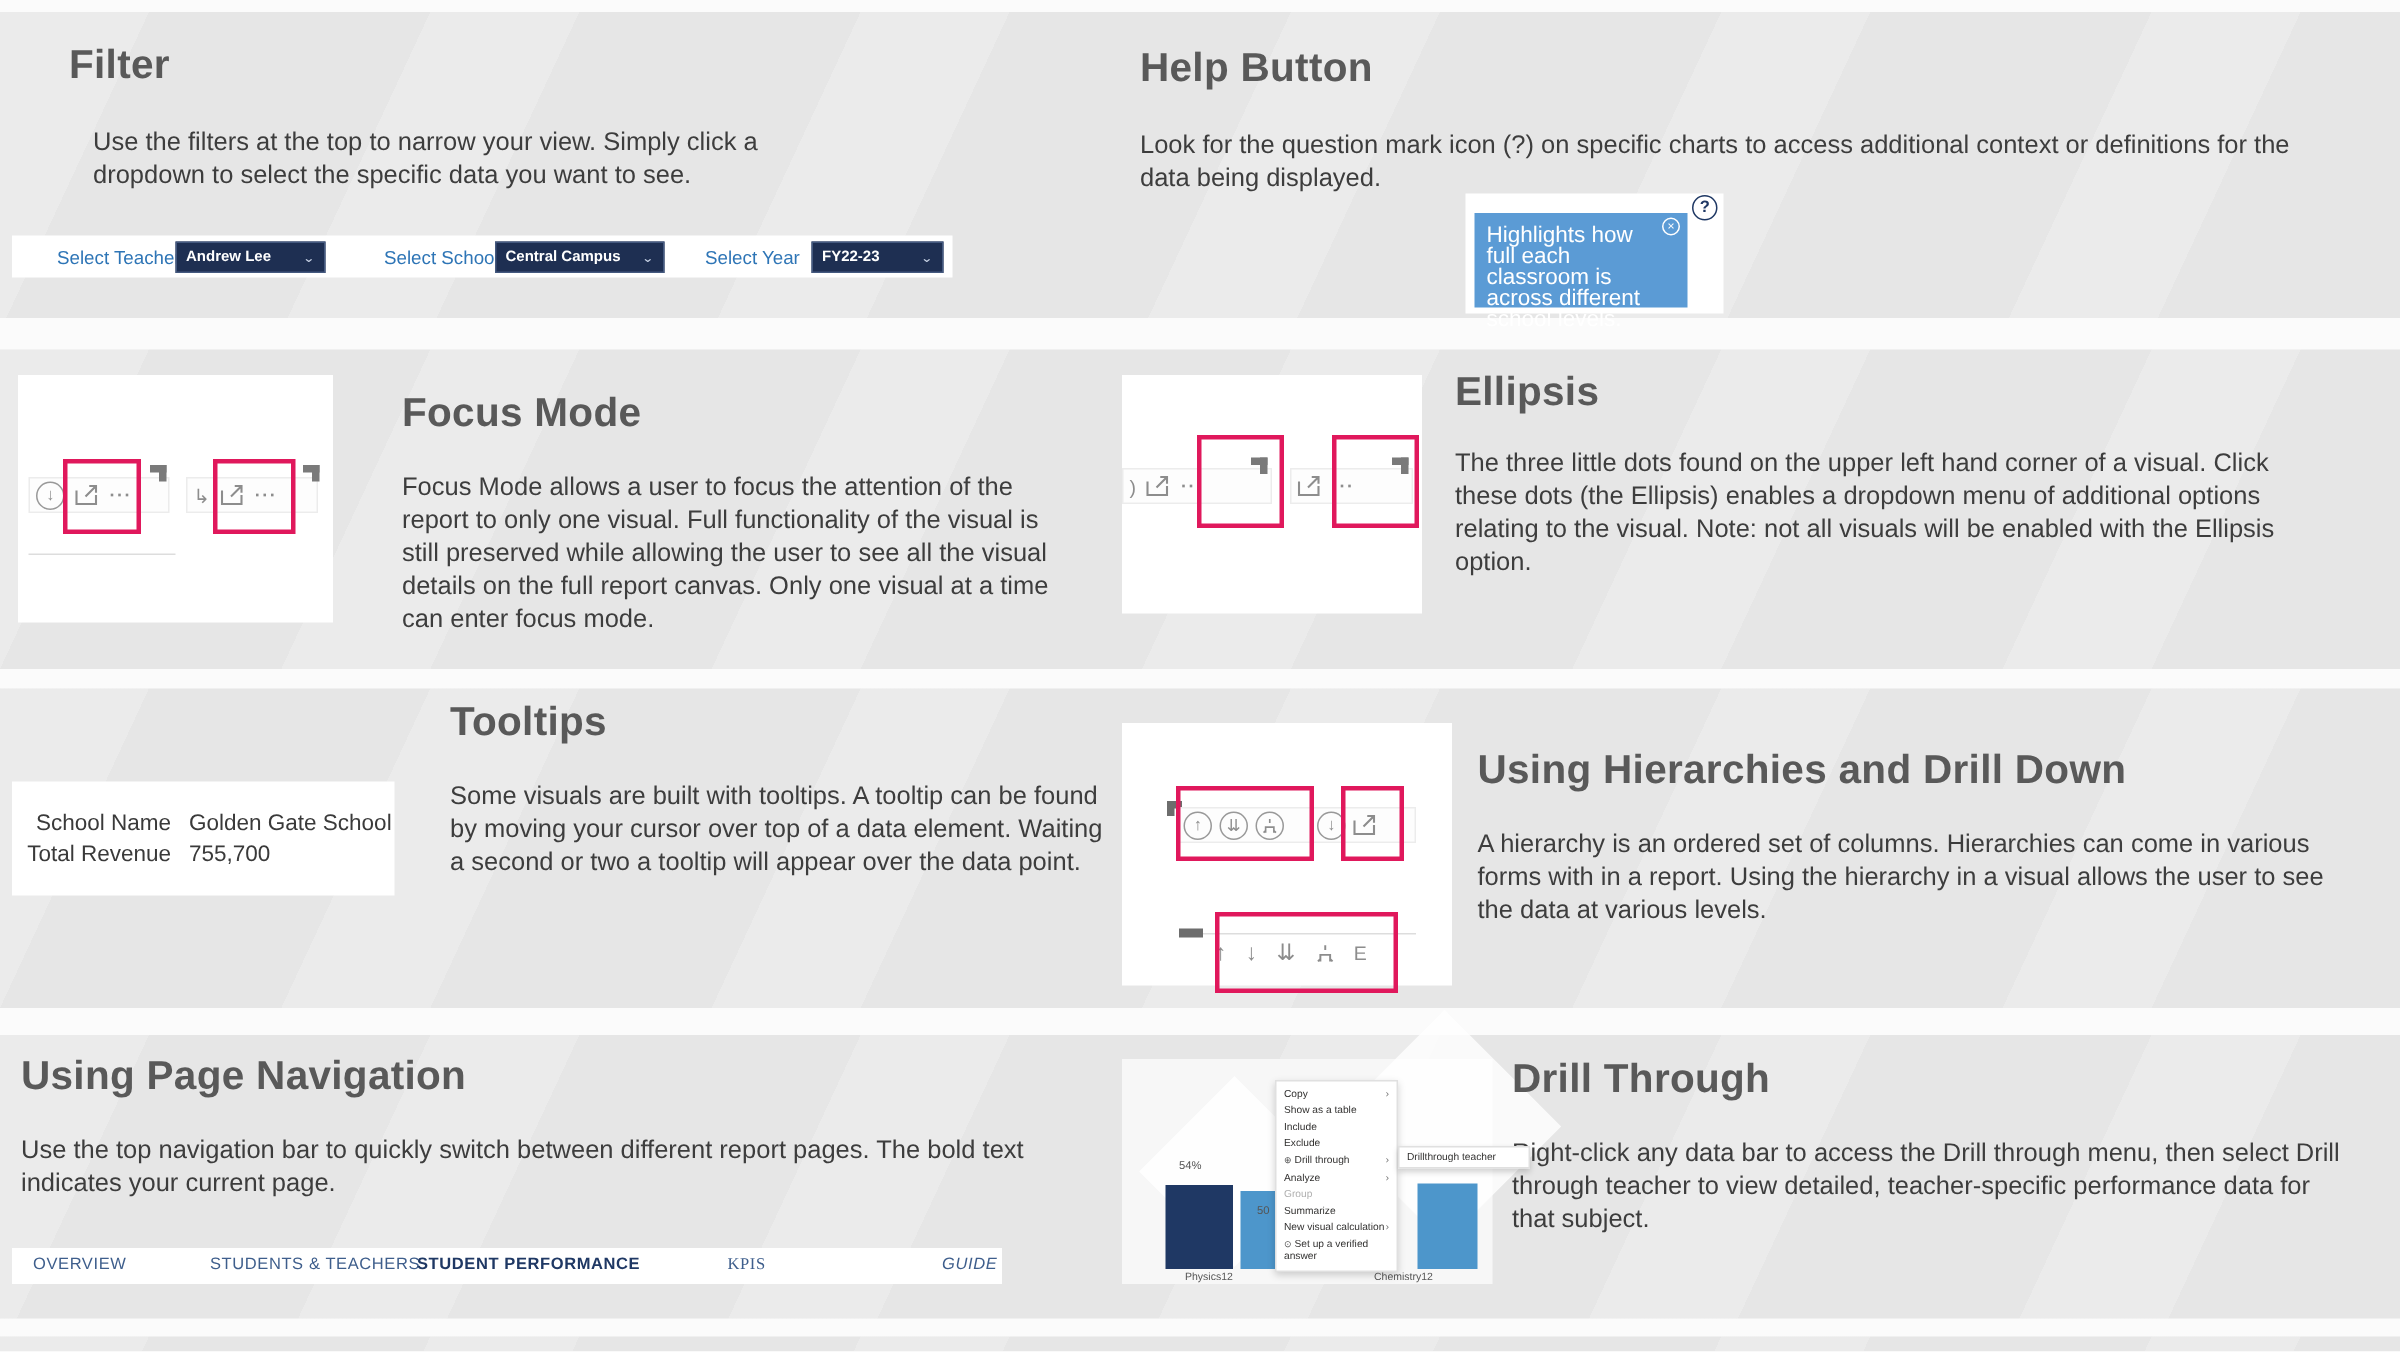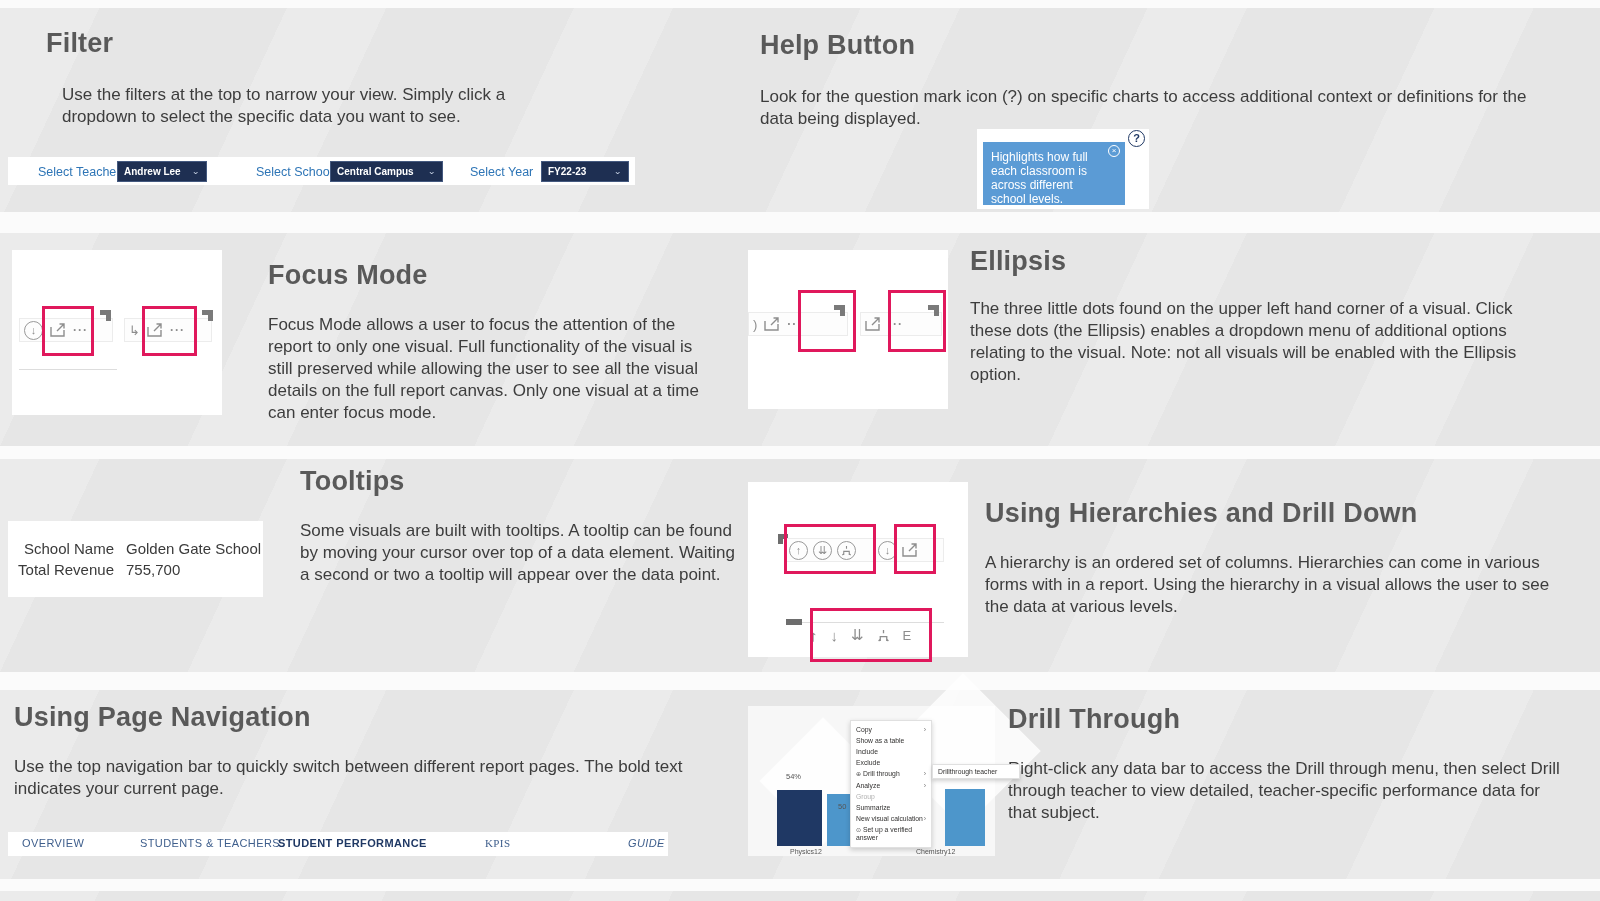--- a/index.html
+++ b/index.html
@@ -17,21 +17,21 @@
 
   
   .filter-strip { position:absolute; background:#ffffff; }
   .f-label { position:absolute; font-size:12.5px; color:#2e75b6; }
   .dd { position:absolute; background:#1e2f52; border:1px solid #44597f; color:#ffffff;
         font-size:10px; font-weight:bold; display:flex; align-items:center;
         padding:0 6px; justify-content:space-between; }
   .dd-chev { color:#c9d4e6; font-size:10px; font-weight:normal; transform:scaleY(0.8); }
 
   
-  .blue-tip { position:absolute; background:#5b9bd5; color:#ffffff; font-size:12px;
+  .blue-tip { position:absolute; background:#5b9bd5; color:#ffffff; font-size:15px;
               line-height:14px; padding:8px 22px 8px 8px; }
   .tip-close { position:absolute; width:12px; height:12px; border:1px solid #ffffff;
                border-radius:50%; color:#ffffff; font-size:8px; line-height:10px;
                text-align:center; }
   .q-circle { position:absolute; width:17px; height:17px; border:1.6px solid #1f3864;
               border-radius:50%; background:#fff; color:#1f3864; font-size:11px;
               font-weight:bold; text-align:center; line-height:14px; }
 
   
   .vh-strip { position:absolute; background:#fdfdfd; border:1px solid #ececec;
@@ -86,21 +86,21 @@
   <div class="band" style="top:233px; height:213px;"></div>
   <div class="band" style="top:459px; height:213px;"></div>
   <div class="band" style="top:690px; height:189px;"></div>
   <div class="band" style="top:891px; height:10px;"></div>
 
   <div class="abs h-title" style="left:46px; top:28px;">Filter</div>
   <div class="abs body-text" style="left:62px; top:84px; width:460px;">Use the filters at the top to narrow your view. Simply click a dropdown to select the specific data you want to see.</div>
 
   <div class="filter-strip" style="left:8px; top:157px; width:627px; height:28px;">
     <span class="f-label" style="left:30px; top:8px;">Select Teacher</span>
-    <div class="dd" style="left:109px; top:4px; width:90px; height:21px;">
+    <div class="dd" style="left:109px; top:4px; width:100px; height:21px;">
       <span>Andrew Lee</span>
       <span class="dd-chev">⌄</span>
     </div>
     <span class="f-label" style="left:248px; top:8px;">Select School</span>
     <div class="dd" style="left:322px; top:4px; width:113px; height:21px;">
       <span>Central Campus</span>
       <span class="dd-chev">⌄</span>
     </div>
     <span class="f-label" style="left:462px; top:8px;">Select Year</span>
     <div class="dd" style="left:533px; top:4px; width:88px; height:21px;">

